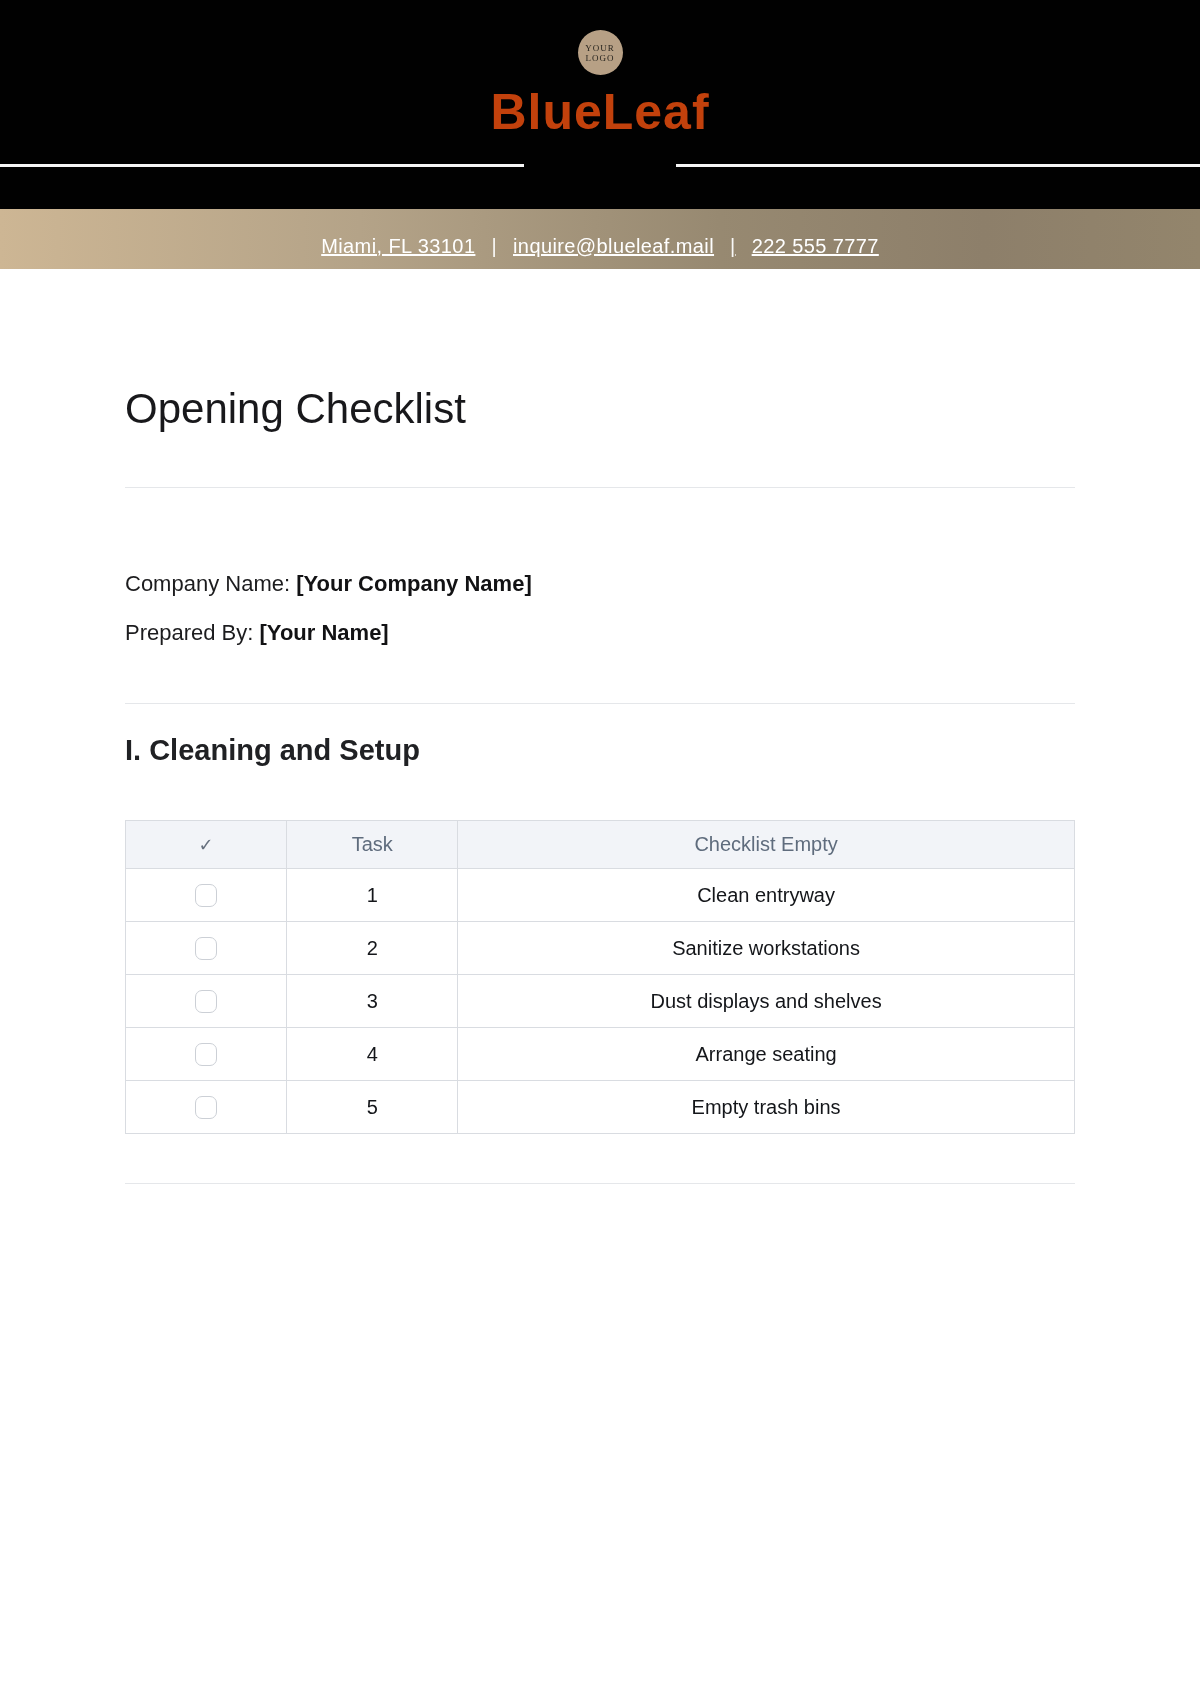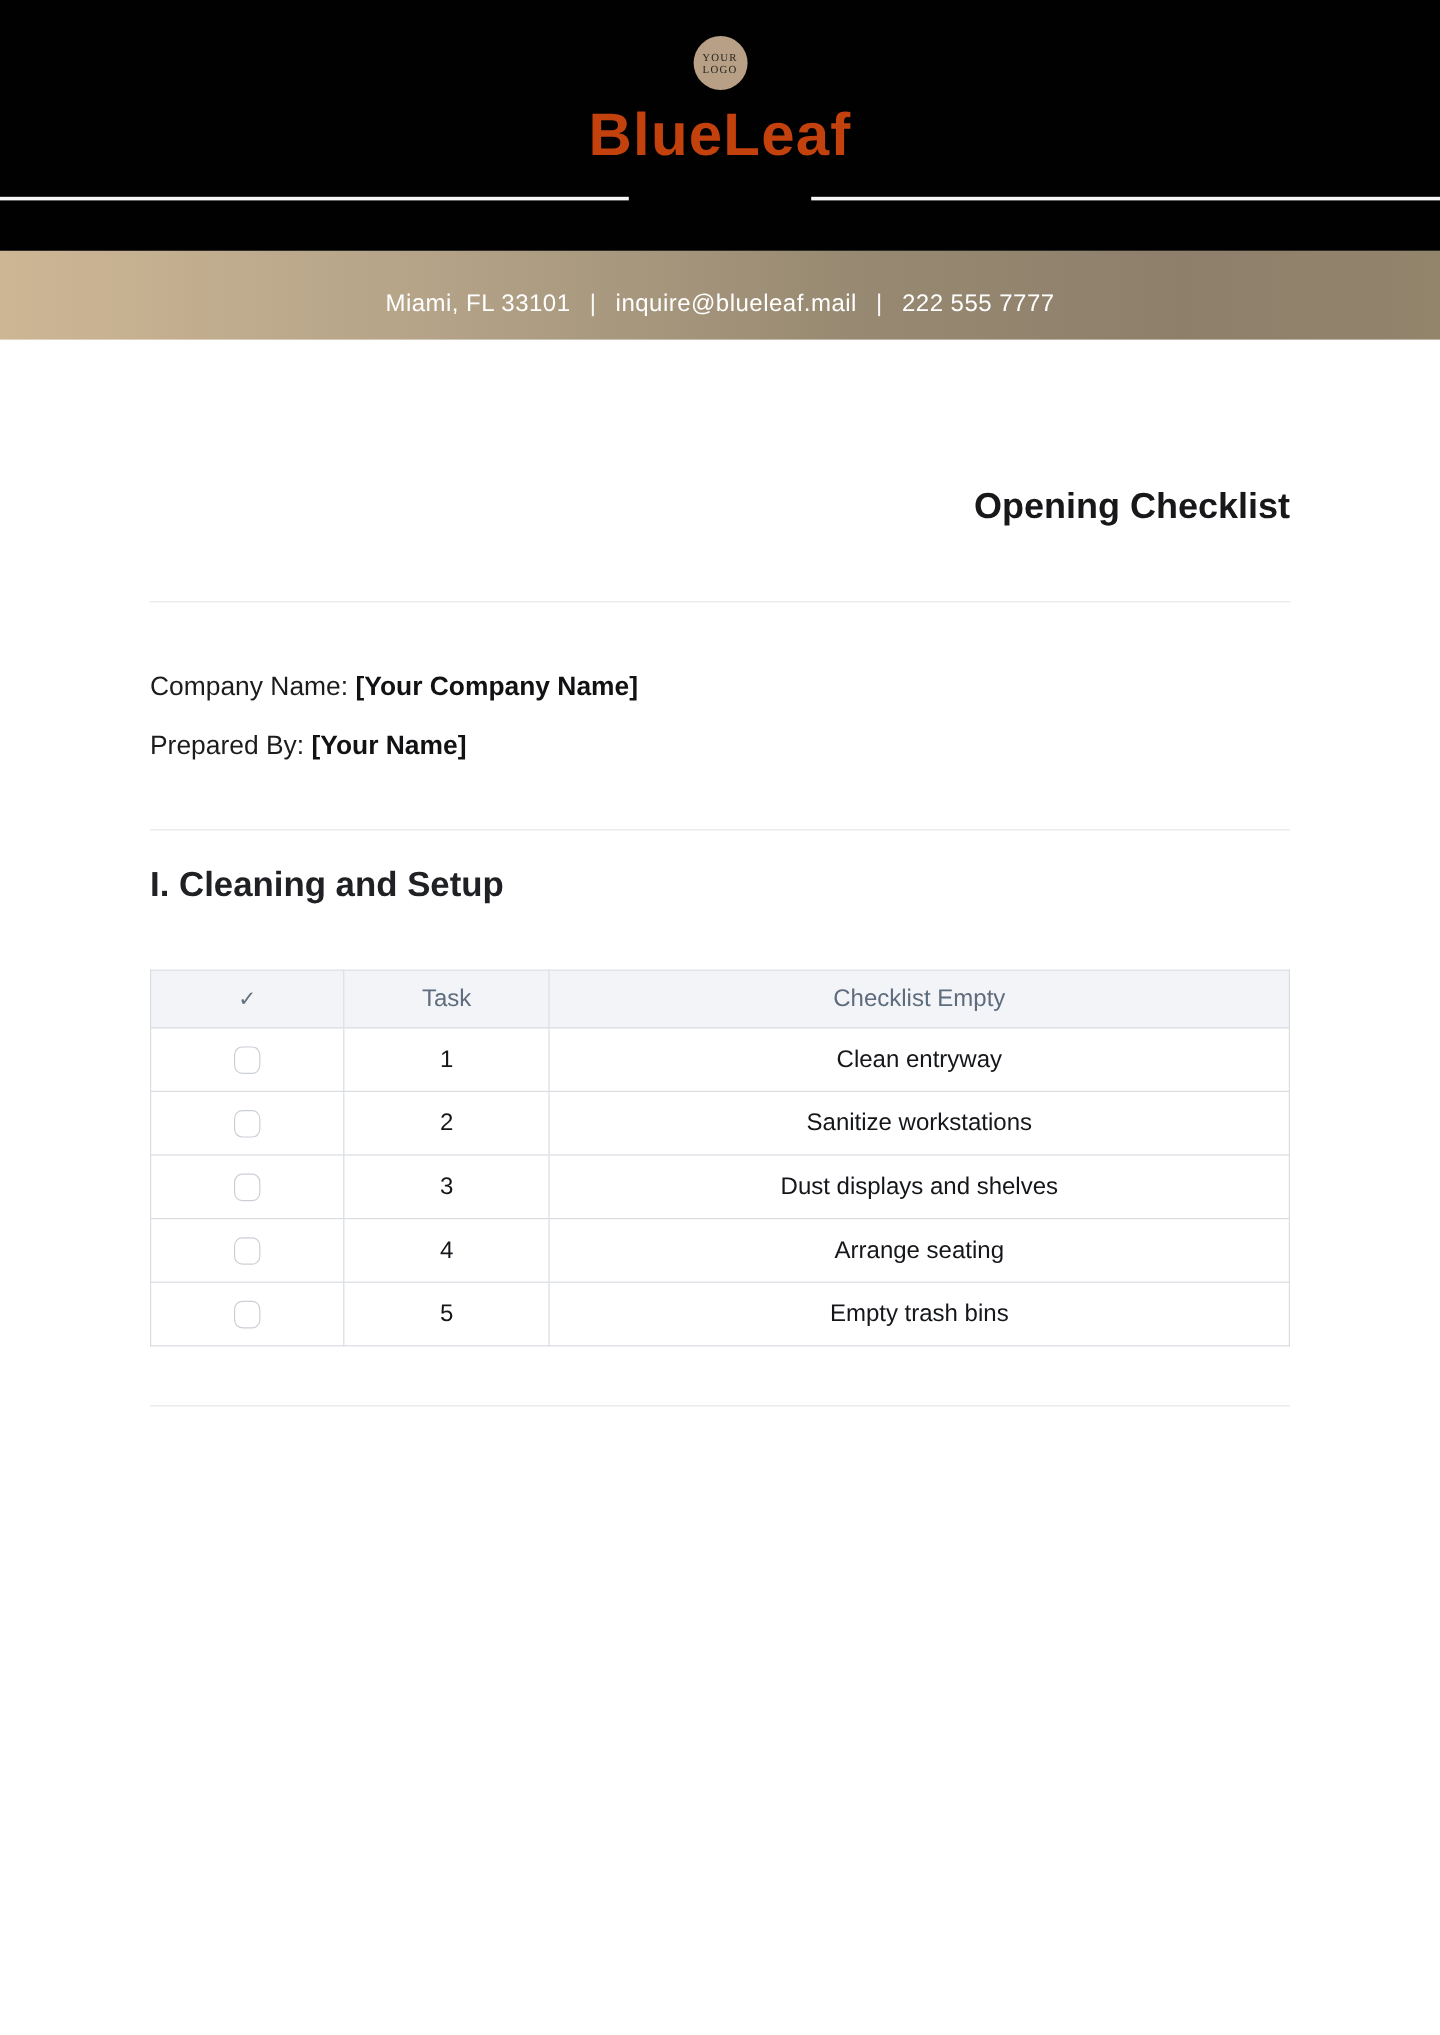--- a/index.html
+++ b/index.html
@@ -28,39 +28,39 @@
     color:#c2410c;
   }
   .header-line{
     position:absolute;top:164px;height:3px;background:#f6f6f6;
   }
   .header-line.left{left:0;width:calc(50% - 76px);}
   .header-line.right{right:0;width:calc(50% - 76px);}
 
   
   .contact-bar{
-    height:74px;box-sizing:border-box;padding-top:14px;
+    height:60px;box-sizing:border-box;padding-top:14px;
     background:linear-gradient(90deg,#cdb694 0%,#b4a388 30%,#978971 60%,#8d7f6a 82%,#93856c 100%);
     display:flex;align-items:center;justify-content:center;
-    color:#ffffff;font-size:20px;letter-spacing:.4px;
+    color:#ffffff;font-size:20px;letter-spacing:.4px;text-decoration:underline;
   }
   .contact-bar .sep{margin:0 16px;opacity:.95;}
 
   
   .content{padding:0 125px;}
   .doc-title{
-    margin:0;padding-top:118px;text-align:right;
-    font-size:30px;line-height:44px;font-weight:700;color:#18181b;
+    margin:0;padding-top:118px;text-align:left;
+    font-size:42px;line-height:44px;font-weight:400;color:#18181b;
   }
   .divider{border:none;border-top:1px solid #e5e7ea;margin:0;}
   .divider.d1{margin-top:56px;}
   .divider.d2{margin-top:57px;}
   .divider.d3{margin-top:49px;}
 
-  .meta{margin-top:57px;}
+  .meta{margin-top:83px;}
   .meta p{margin:0 0 23px;font-size:22px;line-height:26px;color:#1c1c1e;}
   .meta .val{font-weight:700;color:#121214;}
 
   .section-heading{
     margin:28px 0 0;font-size:29px;line-height:36px;font-weight:700;color:#202124;
   }
 
   table.checklist{
     width:100%;margin-top:52px;border-collapse:collapse;table-layout:fixed;
   }

